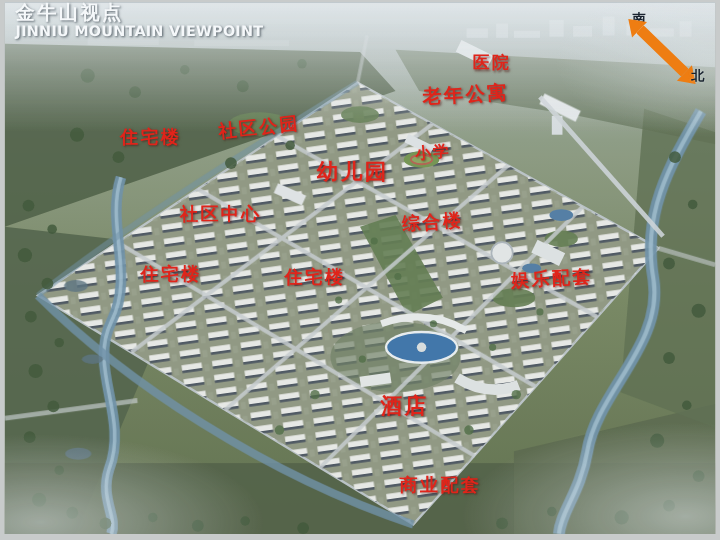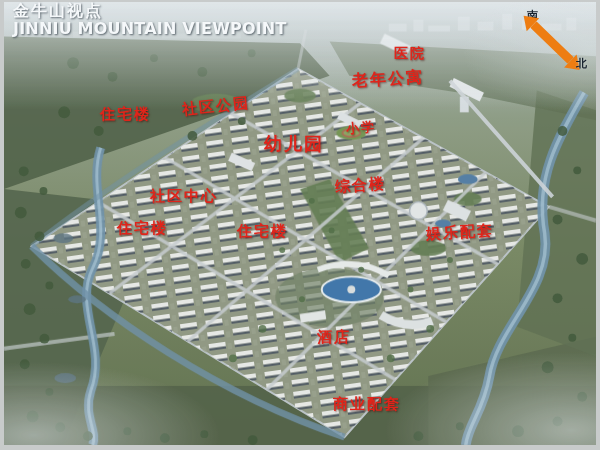--- a/index.html
+++ b/index.html
@@ -17,21 +17,21 @@
     background:linear-gradient(180deg,#b6c2c9 0%,#a6b2ae 10%,#8b9a82 26%,#74855f 56%,#5c6c4a 100%);
   }
   .scene svg { position:absolute; left:0; top:0; width:100%; height:100%; }
 
   .title-block { position:absolute; left:13px; top:2px; }
   .title-zh {
     color:var(--title-white); font-size:16px; font-weight:700; letter-spacing:2px;
     line-height:1.1; text-shadow:1px 1px 2px rgba(55,65,75,.75);
   }
   .title-en {
-    color:var(--title-white); font-size:16px; font-weight:700; letter-spacing:0.2px;
+    color:var(--title-white); font-size:12px; font-weight:700; letter-spacing:0.2px;
     line-height:1.15; text-shadow:1px 1px 2px rgba(55,65,75,.75);
   }
 
   .compass { position:absolute; right:0; top:0; width:100px; height:95px; }
   .compass-arrow {
     position:absolute; left:26px; top:38px; width:52px; height:9px;
     background:var(--compass-orange); transform:rotate(44deg); border-radius:1px;
   }
   .compass-arrow::before {
     content:""; position:absolute; left:-13px; top:-4.5px; width:0; height:0;
@@ -245,22 +245,22 @@
     <span class="compass-north">北</span>
   </div>
 
   <div class="label-layer">
       <div class="map-label" style="left: 394px; top: 33px; font-size: 14px;">医院</div>
       <div class="map-label" style="left: 352px; top: 58px; font-size: 16px; transform: rotate(-3deg);">老年公寓</div>
       <div class="map-label" style="left: 100px; top: 94px; font-size: 15px;">住宅楼</div>
       <div class="map-label" style="left: 182px; top: 86px; font-size: 15px; transform: rotate(-6deg);">社区公园</div>
       <div class="map-label" style="left: 346px; top: 108px; font-size: 13px; transform: rotate(-5deg);">小学</div>
       <div class="map-label" style="left: 264px; top: 122px; font-size: 18px;">幼儿园</div>
-      <div class="map-label" style="left: 150px; top: 158px; font-size: 15px; margin-top: 18px;">社区中心</div>
+      <div class="map-label" style="left: 150px; top: 158px; font-size: 15px;">社区中心</div>
       <div class="map-label" style="left: 335px; top: 165px; font-size: 15px; transform: rotate(-4deg);">综合楼</div>
       <div class="map-label" style="left: 117px; top: 208px; font-size: 15px;">住宅楼</div>
       <div class="map-label" style="left: 237px; top: 211px; font-size: 15px;">住宅楼</div>
       <div class="map-label" style="left: 426px; top: 212px; font-size: 15px; transform: rotate(-3deg);">娱乐配套</div>
-      <div class="map-label" style="left: 317px; top: 317px; font-size: 15px;">酒店</div>
+      <div class="map-label" style="left: 317px; top: 317px; font-size: 18px;">酒店</div>
       <div class="map-label" style="left: 309px; top: 384px; font-size: 15px; margin-left: 24px;">商业配套</div>
     </div>
 
 </div>
 
 </body></html>

